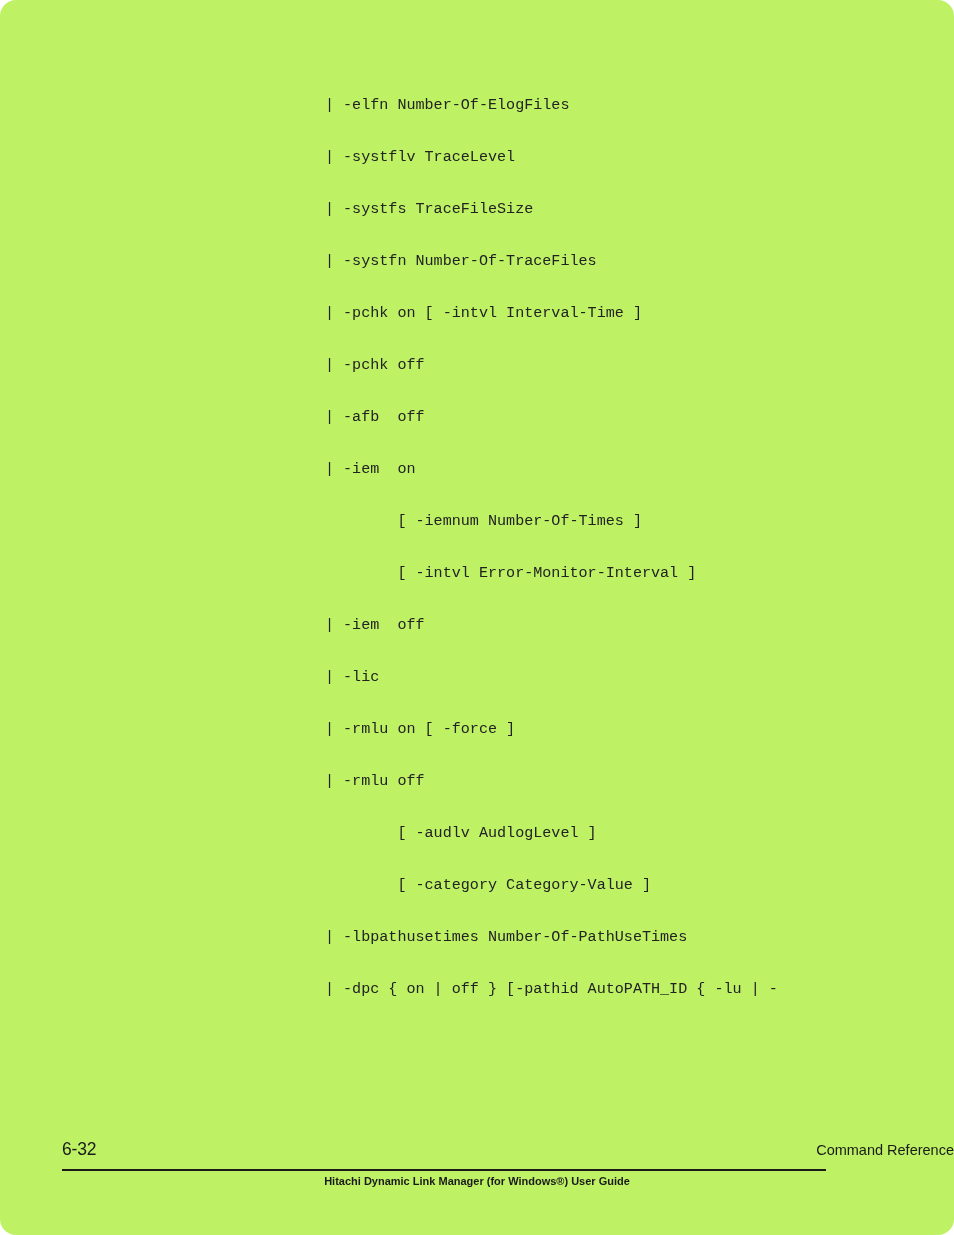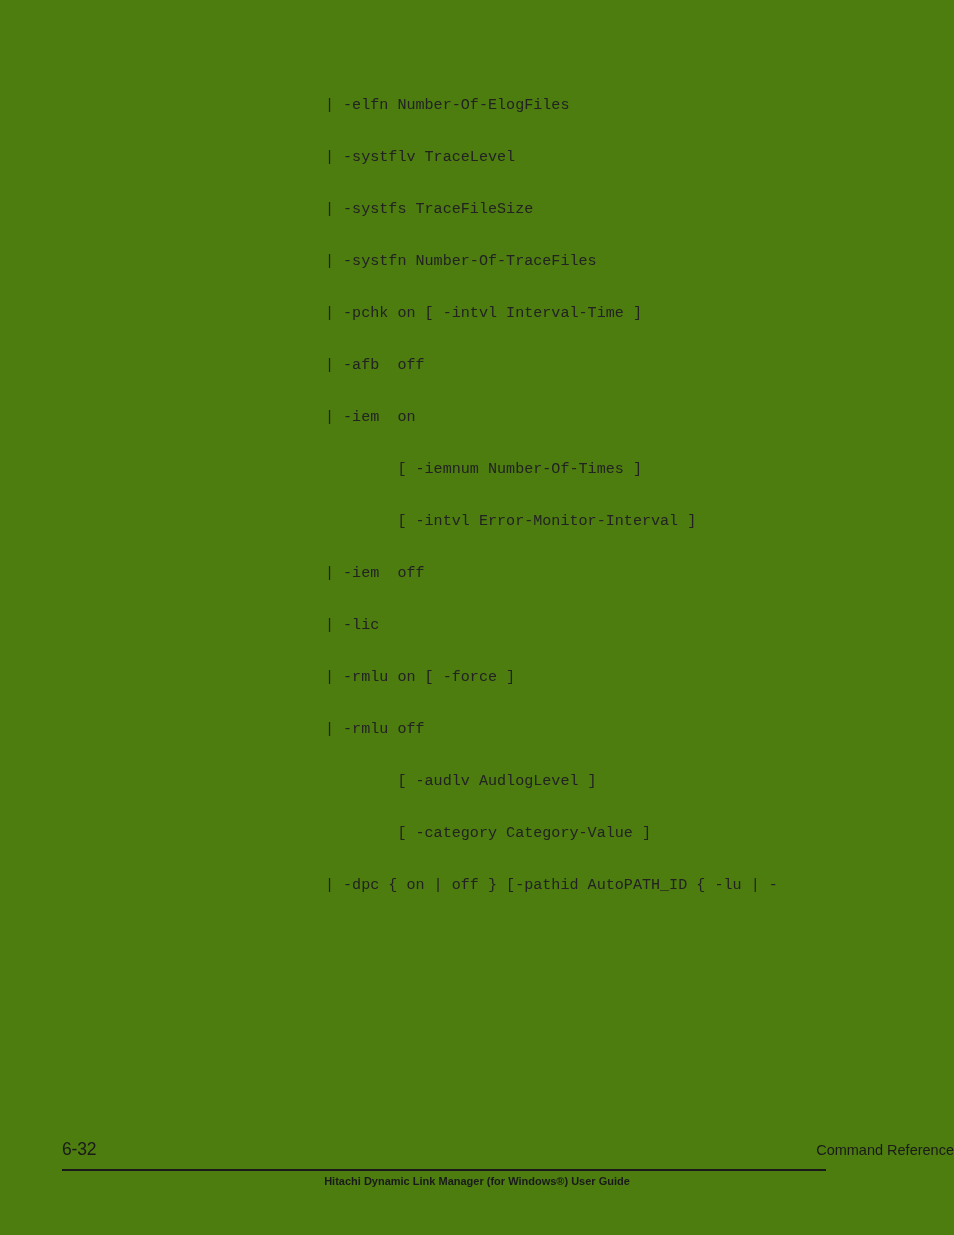--- a/index.html
+++ b/index.html
@@ -5,23 +5,24 @@
 <style>
   html, body {
     margin: 0;
     padding: 0;
     background: #ffffff;
   }
   .page {
     position: relative;
     width: 954px;
     height: 1235px;
-    background: #4d7c0f;
+    background: #bef264;
     overflow: hidden;
     font-family: "Liberation Sans", sans-serif;
+    border-radius: 16px;
   }
 
   
   .listing {
     position: absolute;
     left: 180px;
     top: 62px;
     width: 700px;
     font-family: "Liberation Mono", "DejaVu Sans Mono", monospace;
     font-size: 15.1px;
@@ -87,30 +88,32 @@
 <body>
 
 <div class="page">
 
   <div class="listing">
     <span class="ln">                | -elfn Number-Of-ElogFiles</span>
     <span class="ln">                | -systflv TraceLevel</span>
     <span class="ln">                | -systfs TraceFileSize</span>
     <span class="ln">                | -systfn Number-Of-TraceFiles</span>
     <span class="ln">                | -pchk on [ -intvl Interval-Time ]</span>
+    <span class="ln">                | -pchk off</span>
     <span class="ln">                | -afb  off</span>
     <span class="ln">                | -iem  on</span>
     <span class="ln">                        [ -iemnum Number-Of-Times ]</span>
     <span class="ln">                        [ -intvl Error-Monitor-Interval ]</span>
     <span class="ln">                | -iem  off</span>
     <span class="ln">                | -lic</span>
     <span class="ln">                | -rmlu on [ -force ]</span>
     <span class="ln">                | -rmlu off</span>
     <span class="ln">                        [ -audlv AudlogLevel ]</span>
     <span class="ln">                        [ -category Category-Value ]</span>
+    <span class="ln">                | -lbpathusetimes Number-Of-PathUseTimes</span>
     <span class="ln">                | -dpc { on | off } [-pathid AutoPATH_ID { -lu | -</span>
     
     
     
     
     
     
     
     
     

